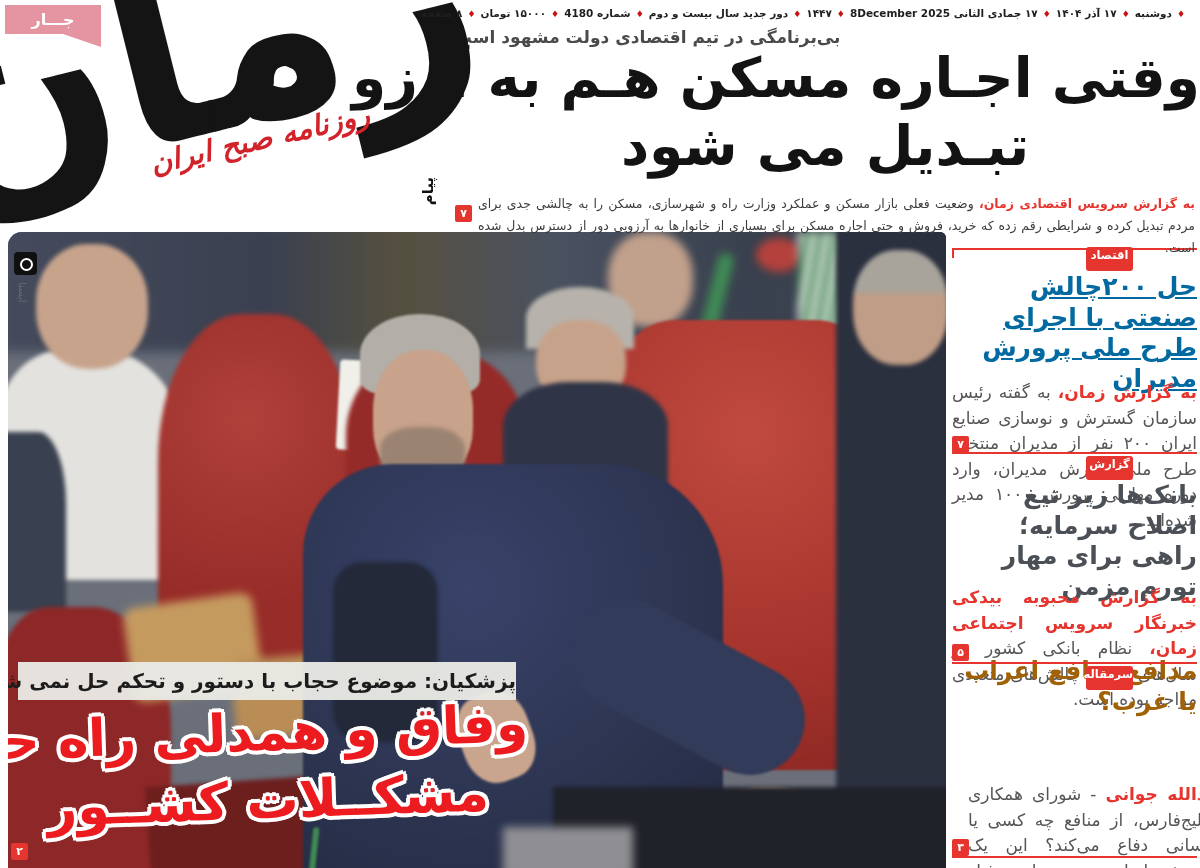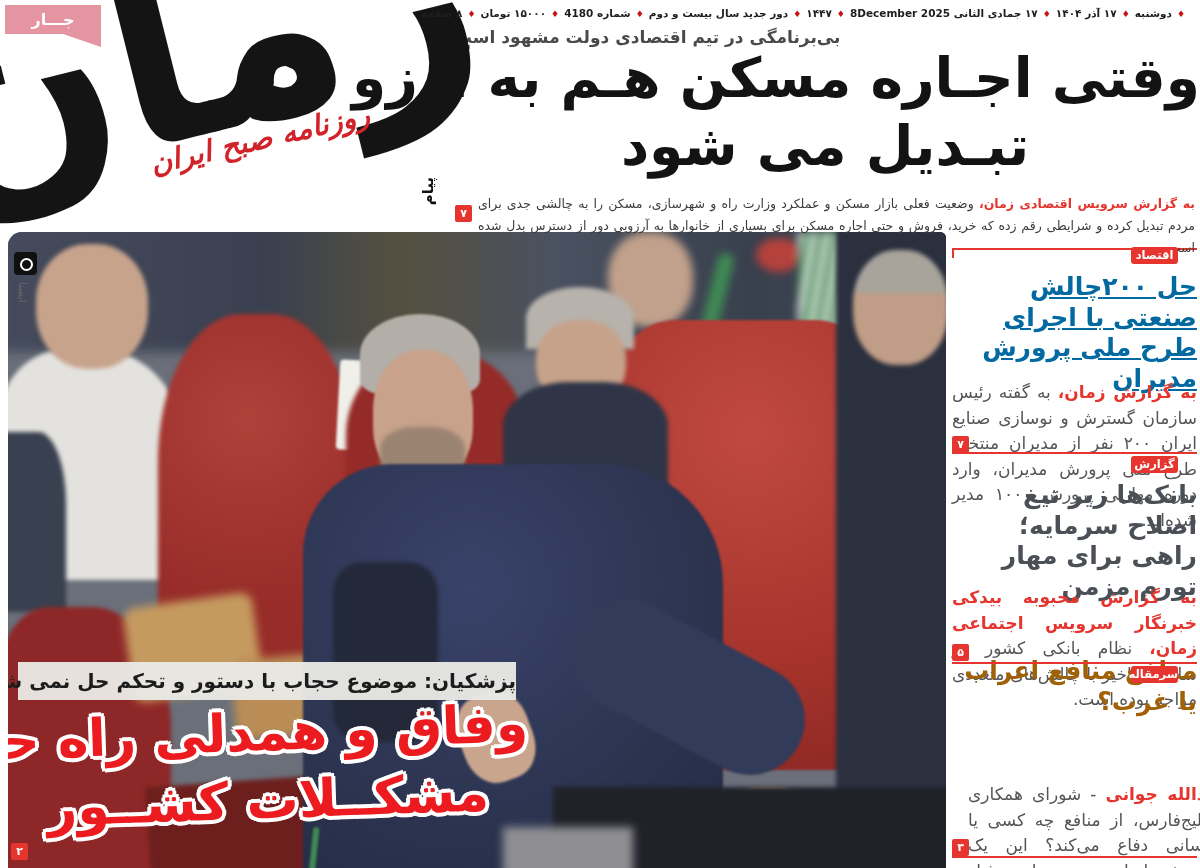--- a/index.html
+++ b/index.html
@@ -56,21 +56,21 @@
   .ref-photo{left:3px;top:611px;position:absolute;z-index:13;}
   .cam-icon{left:6px;top:20px;width:23px;height:23px;background:#101010;border-radius:4px;z-index:11;}
   .cam-icon::after{content:"";position:absolute;left:6px;top:6px;width:9px;height:9px;border:2px solid #fff;
       border-radius:50%;}
   .credit{left:9px;top:50px;z-index:11;color:#6a6a6a;font-size:10px;writing-mode:vertical-rl;
       letter-spacing:1px;}
 
   
   .sep{position:absolute;left:952px;width:245px;height:2px;background:#e6352e;z-index:3;}
   .hook{position:absolute;width:2px;height:10px;background:#e6352e;z-index:3;}
-  .tab{position:absolute;left:1131px;width:47px;height:17px;background:#e6352e;color:#fff;
+  .tab{position:absolute;left:1086px;width:47px;height:24px;background:#e6352e;color:#fff;
        font-size:11.5px;font-weight:bold;text-align:center;line-height:17px;border-radius:3px;z-index:4;}
   .side-h{position:absolute;left:952px;width:245px;text-align:right;font-weight:bold;
           font-size:25px;line-height:1.22;direction:rtl;}
   .side-b{position:absolute;left:952px;width:245px;font-size:17px;line-height:1.5;color:#555;
           text-align:justify;direction:rtl;}
   .side-b .intro{color:#e6352e;font-weight:bold;}
 </style>
 </head>
 <body>
 

